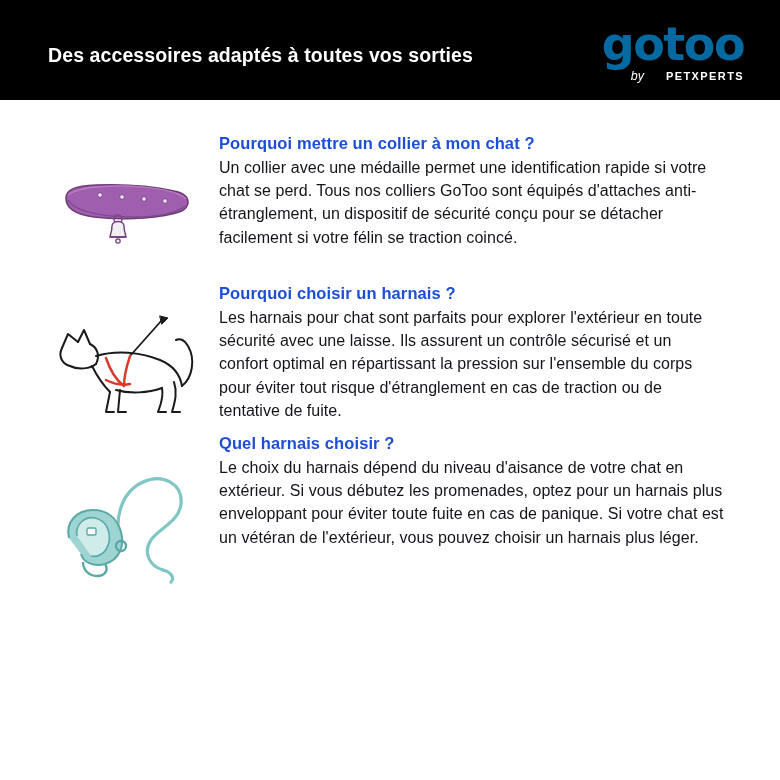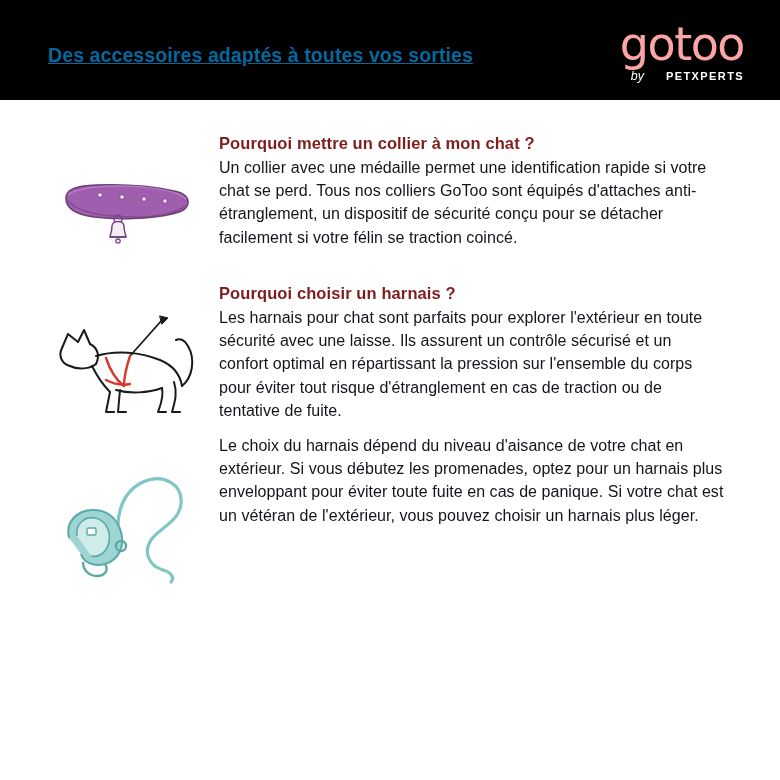--- a/index.html
+++ b/index.html
@@ -22,39 +22,38 @@
     background: #000000;
     height: 100px;
     flex: 0 0 100px;
     display: flex;
     align-items: center;
     justify-content: space-between;
     padding: 0 36px 0 48px;
     position: relative;
   }
   .header-title {
-    color: #0369a1;
+    color: #ffffff;
     font-size: 19.5px;
     font-weight: bold;
     letter-spacing: 0.1px;
     line-height: 1.2;
     max-width: 520px;
     margin-top: 12px;
-    text-decoration: underline;
   }
   .brand {
     display: flex;
     flex-direction: column;
     align-items: flex-end;
     margin-top: 6px;
   }
   .brand-name {
-    color: #fca5a5;
+    color: #0369a1;
     font-size: 46px;
-    font-weight: normal;
+    font-weight: bold;
     letter-spacing: -1.5px;
     line-height: 0.95;
     font-family: "DejaVu Sans", sans-serif;
   }
   .brand-sub {
     display: flex;
     align-items: baseline;
     gap: 22px;
     margin-top: 2px;
   }
@@ -91,21 +90,21 @@
     height: 150px;
     display: flex;
     align-items: flex-start;
     justify-content: center;
     padding-top: 18px;
   }
   .faq-text { flex: 1 1 auto; padding-right: 22px; }
   .faq-q {
     font-size: 16.5px;
     font-weight: bold;
-    color: #7f1d1d;
+    color: #1d4ed8;
     margin-bottom: 3px;
     letter-spacing: 0.1px;
   }
   .faq-a {
     font-size: 16px;
     line-height: 1.45;
     color: #13151a;
     letter-spacing: 0.05px;
   }
 
@@ -216,18 +215,19 @@
           <path d="M30 82 C28 70, 38 62, 48 64 C58 66, 64 76, 62 88 C60 98, 52 104, 44 102" fill="#cfeceb" stroke="#5aa9a7" stroke-width="1.6"></path>
 
           <circle cx="74" cy="92" r="5" fill="none" stroke="#5aa9a7" stroke-width="2.4"></circle>
           <path d="M58 110 C62 116, 58 122, 50 122 C42 122, 36 116, 36 108" fill="none" stroke="#5aa9a7" stroke-width="2.4"></path>
           <rect x="40" y="74" width="9" height="7" rx="1.5" fill="#ffffff" stroke="#5aa9a7" stroke-width="1.4"></rect>
 
           <path d="M116 116 C124 118, 128 124, 124 128" fill="none" stroke="#7fc6c4" stroke-width="3.2" stroke-linecap="round"></path>
         </svg>
       </div>
       <div class="faq-text">
+        <div class="faq-q">Quel harnais choisir ?</div>
         <div class="faq-a">Le choix du harnais dépend du niveau d'aisance de votre chat en extérieur. Si vous débutez les promenades, optez pour un harnais plus enveloppant pour éviter toute fuite en cas de panique. Si votre chat est un vétéran de l'extérieur, vous pouvez choisir un harnais plus léger.</div>
       </div>
     </div>
 
   </div>
 </div>
 
 </body></html>

